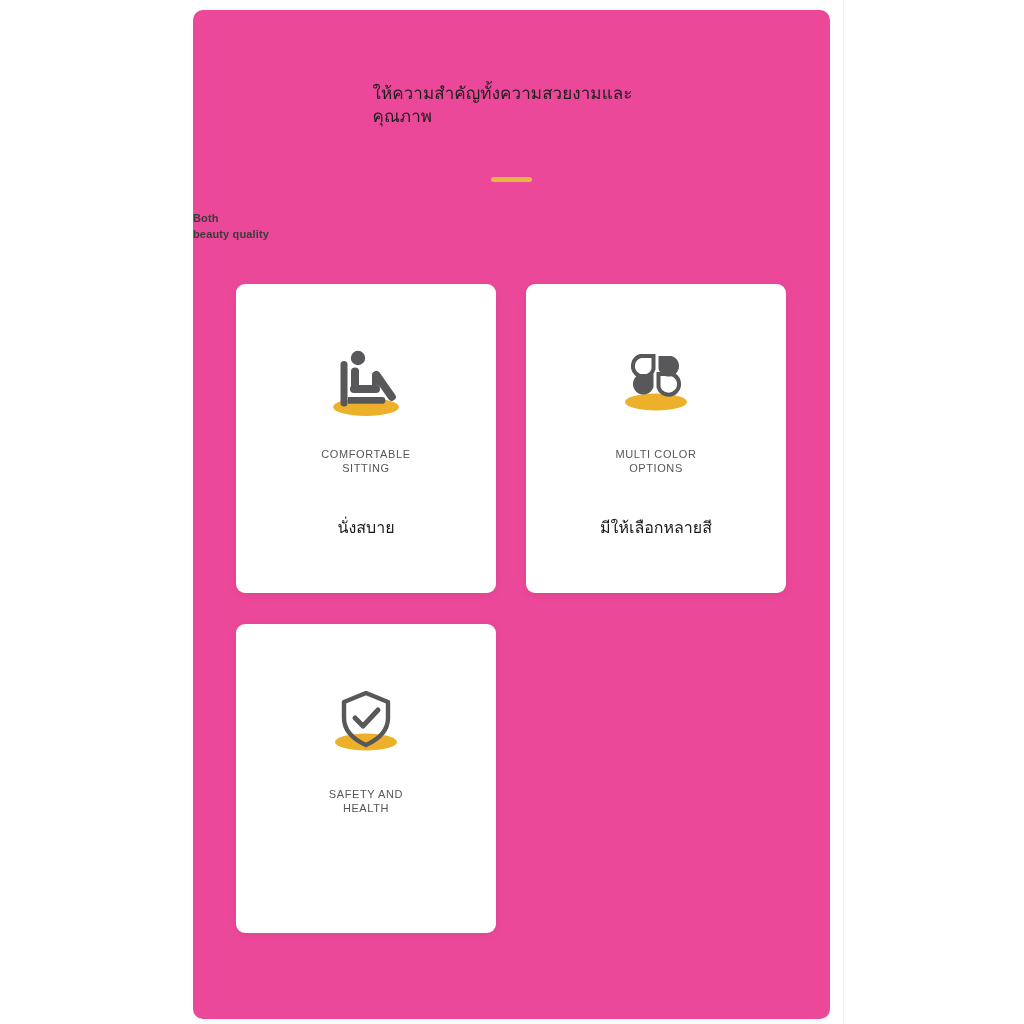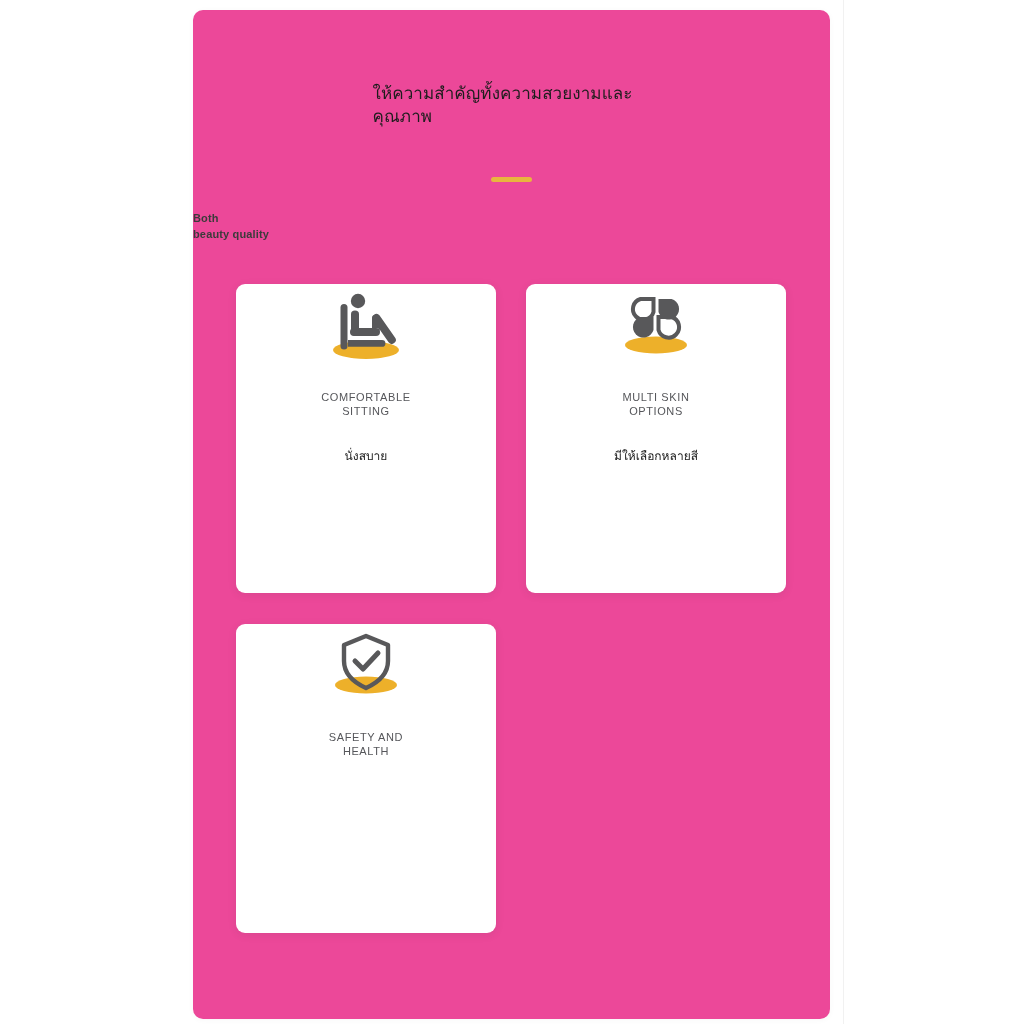--- a/index.html
+++ b/index.html
@@ -96,20 +96,21 @@
   .card {
     box-sizing: border-box;
     width: 260px;
     height: 309px;
     background: #ffffff;
     border-radius: 9px;
     box-shadow: 0 2px 9px rgba(60,60,60,0.10);
     display: flex;
     flex-direction: column;
     align-items: center;
+    padding-top: 57px;
   }
 
   .icon-box {
     width: 92px;
     height: 78px;
     display: flex;
     align-items: flex-end;
     justify-content: center;
   }
   .icon-box svg { display: block; }
@@ -119,23 +120,23 @@
     text-align: center;
     font-size: 11px;
     line-height: 1.28;
     font-weight: 500;
     letter-spacing: 0.6px;
     color: #55565a;
   }
   .en-label span { display: block; }
 
   .th-label {
-    margin-top: 30px;
+    margin-top: 42px;
     text-align: center;
-    font-size: 12px;
+    font-size: 16px;
     line-height: 1.35;
     color: #1a1a1a;
     font-weight: 400;
   }
 </style>
 </head>
 <body>
 
 <div class="page">
 
@@ -183,21 +184,21 @@
         <div class="icon-box">
           <svg width="84" height="74" viewBox="0 0 84 74" aria-hidden="true">
             <ellipse cx="42" cy="57" rx="31" ry="8.5" fill="#edb02a"></ellipse>
             <path d="M39.5 11 h-13 a10.5 10.5 0 1 0 13 13 z" fill="none" stroke="#58585a" stroke-width="4"></path>
             <path d="M44.5 11 h13 a10.5 10.5 0 1 1 -13 13 z" fill="#58585a"></path>
             <path d="M39.5 29 v13 a10.5 10.5 0 1 1 -13 -13 z" fill="#58585a"></path>
             <path d="M44.5 29 h13 a10.5 10.5 0 1 1 -13 13 z" fill="none" stroke="#58585a" stroke-width="4"></path>
           </svg>
         </div>
         <div class="en-label">
-          <span>MULTI SKIN</span>
+          <span>MULTI COLOR</span>
           <span>OPTIONS</span>
         </div>
         <div class="th-label">มีให้เลือกหลายสี</div>
       </div>
 
       <div class="card">
         <div class="icon-box">
           <svg width="84" height="74" viewBox="0 0 84 74" aria-hidden="true">
             <ellipse cx="42" cy="57" rx="31" ry="8.5" fill="#edb02a"></ellipse>
             <path d="M42 8 L64 17 L64 33 q0 17 -22 27 q-22 -10 -22 -27 L20 17 z" fill="none" stroke="#58585a" stroke-width="4.4" stroke-linejoin="round"></path>

